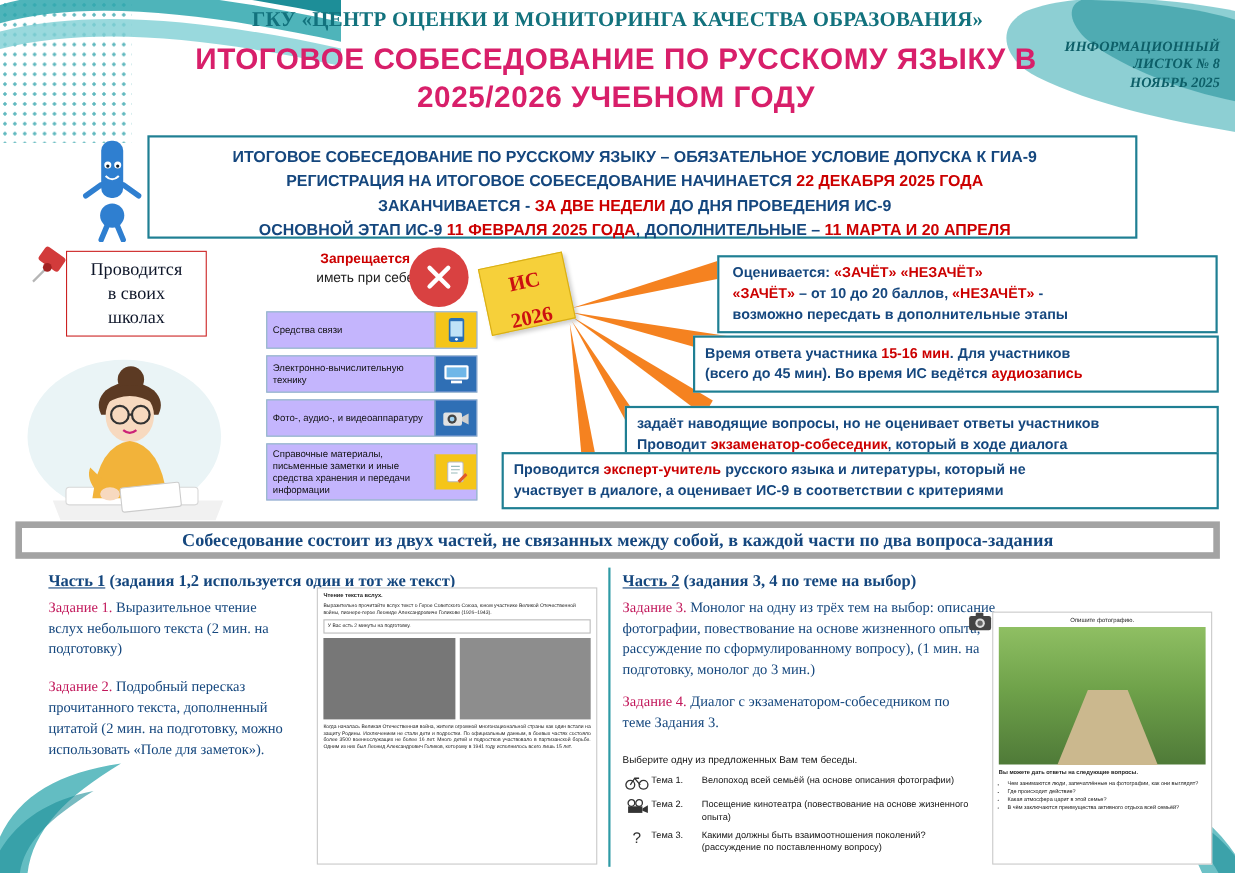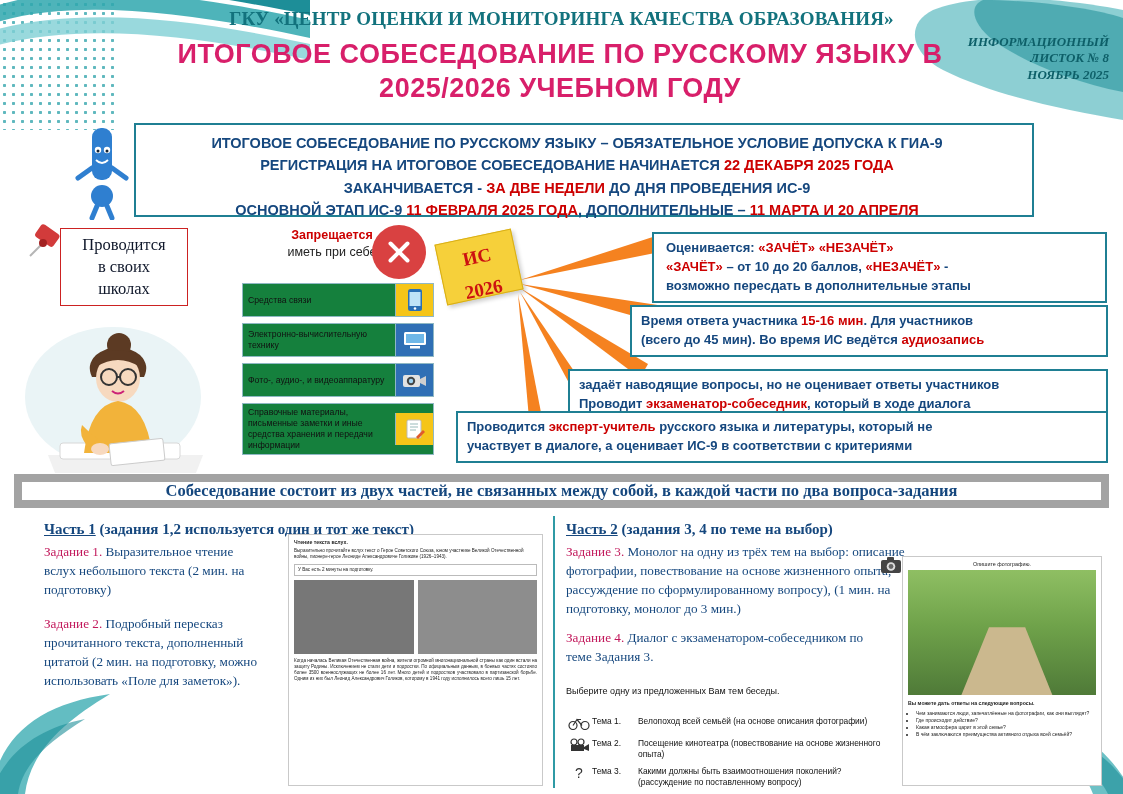--- a/index.html
+++ b/index.html
@@ -99,21 +99,21 @@
   }
   .x-circle:before, .x-circle:after {
     content:""; position:absolute; left:13px; top:25px; width:28px; height:4px;
     background:#fff; border-radius:2px;
   }
   .x-circle:before { transform:rotate(45deg); }
   .x-circle:after  { transform:rotate(-45deg); }
 
   .forb-list { position:absolute; left:242px; top:283px; width:192px; }
   .forb-row {
-    display:flex; align-items:center; border:1px solid #8fb8c4; background:#15803d;
+    display:flex; align-items:center; border:1px solid #8fb8c4; background:#c4b5fd;
     margin-bottom:6px; min-height:34px;
   }
   .forb-row .txt {
     flex:1; font-size:8.7px; color:#111; padding:3px 5px; line-height:1.25;
   }
   .forb-row .ico {
     width:38px; height:32px; background:#f5c518; display:flex; align-items:center; justify-content:center;
     border-left:1px solid #8fb8c4;
   }
   .forb-row .ico.blue { background:#2f6fb5; }
@@ -139,21 +139,21 @@
     font-family:"Liberation Sans", sans-serif;
   }
   .rbox1 { left:652px; top:232px; width:455px;padding-left:12px; }
   .rbox2 { left:630px; top:305px; width:478px; }
   .rbox3 { left:568px; top:369px; width:540px; }
   .rbox4 { left:456px; top:411px; width:652px; }
 
   
   .wide {
     position:absolute; left:14px; top:474px; width:1095px; height:34px;
-    border:8px solid #a3a3a3; background:#fff;
+    border:6px solid #a3a3a3; background:#fff;
     display:flex; align-items:center; justify-content:center;
     color:#15477e; font-weight:bold; font-size:16.5px;
     font-family:"Liberation Serif", serif;
   }
 
   
   .col-divider {
     position:absolute; left:553px; top:516px; width:2px; height:272px; background:#2f9aa5;
   }
   .part-title {
@@ -183,21 +183,21 @@
   .sample b { font-size:5.2px; }
   .sample .ph { display:flex; gap:4px; margin:4px 0; }
   .sample .ph div { height:74px; background:#8d8d8d; flex:1; }
   .sample .ph div:first-child { background:#777; }
   .sample .box {
     border:1px solid #bbb; padding:2px 3px; margin:3px 0; font-size:4.6px;
   }
 
   
   .topics { position:absolute; left:566px; top:686px; width:330px; font-size:8.4px; color:#111; }
-  .topics .lead { font-size:9px; margin-bottom:20px; }
+  .topics .lead { font-size:9px; margin-bottom:8px; }
   .topic-row { display:flex; align-items:flex-start; margin-bottom:6px; }
   .topic-row .ic { width:26px; text-align:center; font-size:14px; line-height:1; color:#333; }
   .topic-row .lbl { width:46px; font-weight:normal; }
   .topic-row .txt { flex:1; line-height:1.3; }
 
   
   .photocard {
     position:absolute; left:902px; top:556px; width:200px; height:230px;
     border:1px solid #c9c9c9; background:#fff; padding:4px 5px;
     font-size:5px; color:#222;

